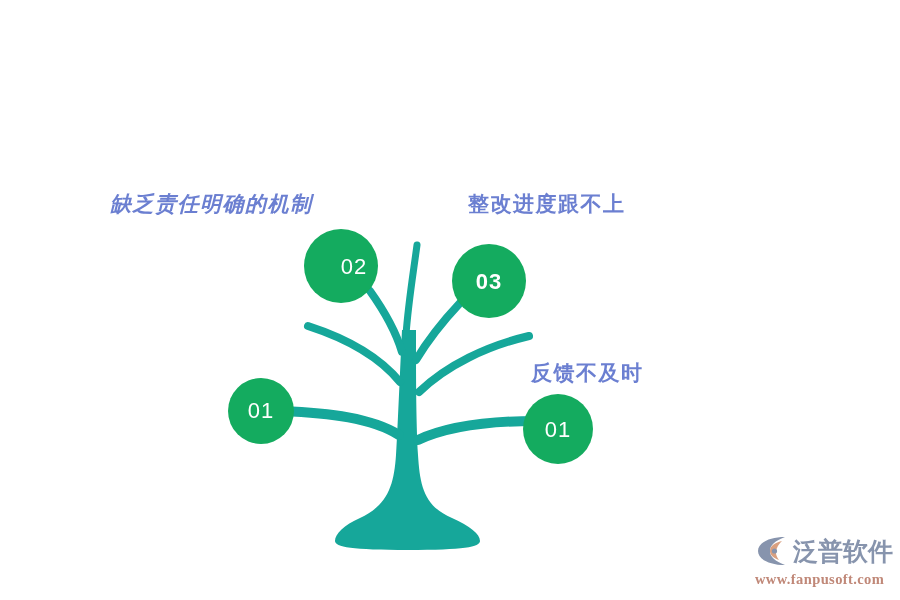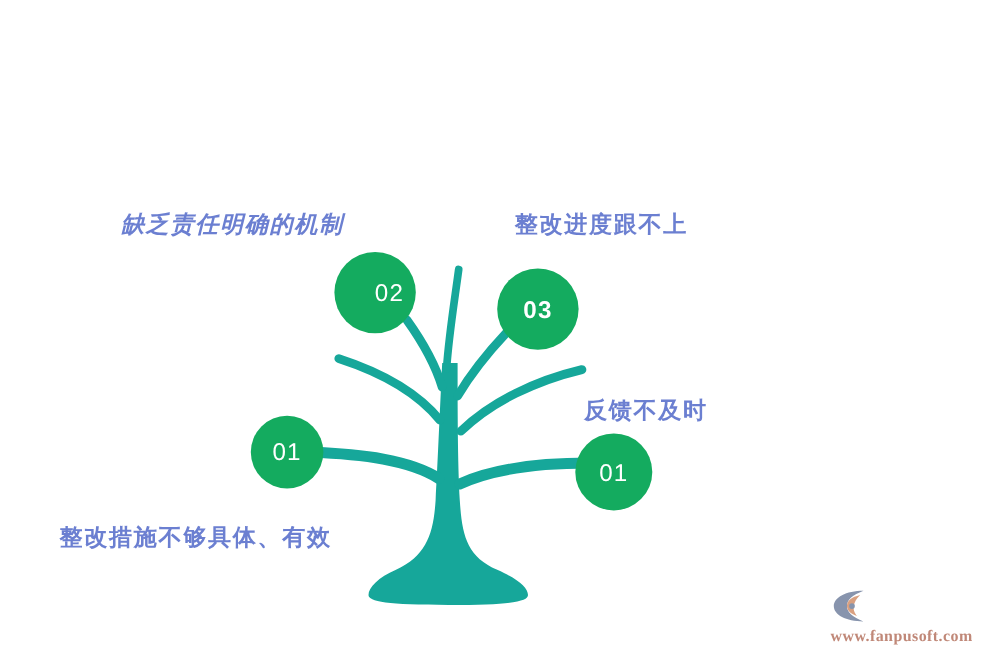--- a/index.html
+++ b/index.html
@@ -132,29 +132,29 @@
       <circle cx="489" cy="281" r="37" fill="#14ab5f"></circle>
       <circle cx="558" cy="429" r="35" fill="#14ab5f"></circle>
     </g>
   </svg>
 
   <div class="node-num" id="num-1">01</div>
   <div class="node-num" id="num-2">02</div>
   <div class="node-num" id="num-3">03</div>
   <div class="node-num" id="num-4">01</div>
 
-  <div class="node-label" id="label-1">整改措施不够具体、有效</div>
   <div class="node-label" id="label-2">缺乏责任明确的机制</div>
   <div class="node-label" id="label-4">反馈不及时</div>
   <div class="node-label" id="label-3">整改进度跟不上</div>
 
   <div id="watermark">
     <div id="logo-row">
       <svg id="logo-mark" viewBox="0 0 34 34">
         <path d="M30,3 C14,3 3,9 3,17 C3,25 14,31 30,31 C20,27 15,23 15,17 C15,11 20,7 30,3 Z" fill="#8794ad"></path>
         <path d="M27,7 C19,9 15,12 15,17 C15,21 18,24 24,26 C21,22 20,18 22,14 C23,11 25,9 27,7 Z" fill="#d9a080"></path>
         <circle cx="19.5" cy="17" r="2.6" fill="#8794ad"></circle>
       </svg>
+      <span id="logo-text">泛普软件</span>
     </div>
     <div id="logo-url">www.fanpusoft.com</div>
   </div>
 
 </div>
 
 </body></html>

